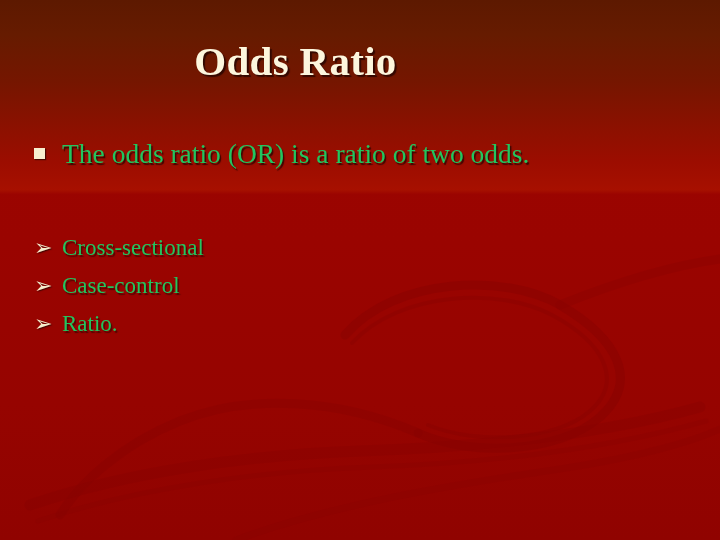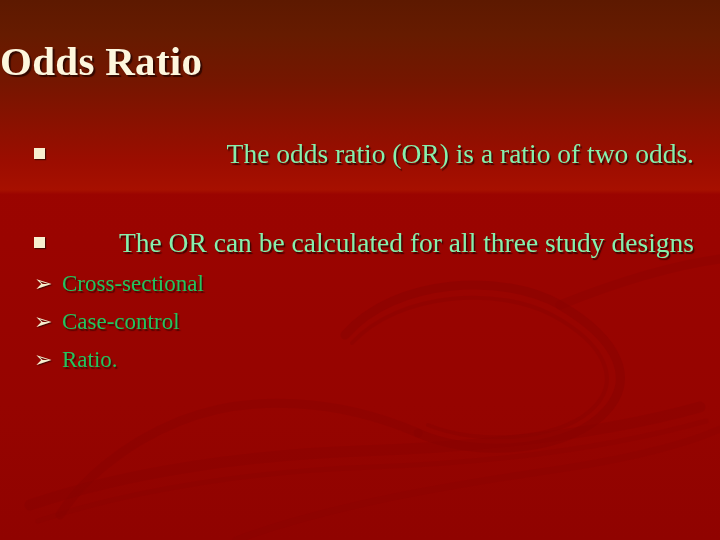--- a/index.html
+++ b/index.html
@@ -58,21 +58,21 @@
     opacity: 0.55;
     pointer-events: none;
   }
 
   
   .title {
     position: absolute;
     left: 0;
     top: 38px;
     width: 591px;
-    text-align: left;
+    text-align: center;
     font-size: 41px;
     font-weight: bold;
     color: #fdf6dd;
     letter-spacing: 0.3px;
     text-shadow: 2px 2px 1px rgba(40, 6, 0, 0.85);
     line-height: 1.15;
   }
 
   
   .body {
@@ -94,23 +94,22 @@
     height: 11px;
     background: #f7efcf;
     margin-top: 12px;
     margin-right: 17px;
     box-shadow: 1px 1px 1px rgba(40, 6, 0, 0.7);
   }
   .bullet-text {
     flex: 1 1 auto;
     font-size: 27.5px;
     line-height: 1.33;
-    color: #86efac;
+    color: #22c55e;
     text-shadow: 1.5px 1.5px 1px rgba(45, 5, 0, 0.85);
-    text-align: right;
   }
 
   .spacer-gap { height: 52px; }
 
   .sub-row {
     display: flex;
     align-items: flex-start;
     margin-top: 7px;
   }
   .marker-chevron {
@@ -156,24 +155,20 @@
 
   <div class="body">
 
     <div class="bullet-row bullet-l1">
       <span class="marker-square"></span>
       <span class="bullet-text">The odds ratio (OR) is a ratio of two odds.</span>
     </div>
 
     <div class="spacer-gap"></div>
 
-    <div class="bullet-row bullet-l1">
-      <span class="marker-square"></span>
-      <span class="bullet-text">The OR can be calculated for all three study designs</span>
-    </div>
 
     <div class="sub-row">
       <span class="marker-chevron">➢</span>
       <span class="sub-text">Cross-sectional</span>
     </div>
 
     <div class="sub-row">
       <span class="marker-chevron">➢</span>
       <span class="sub-text">Case-control</span>
     </div>

